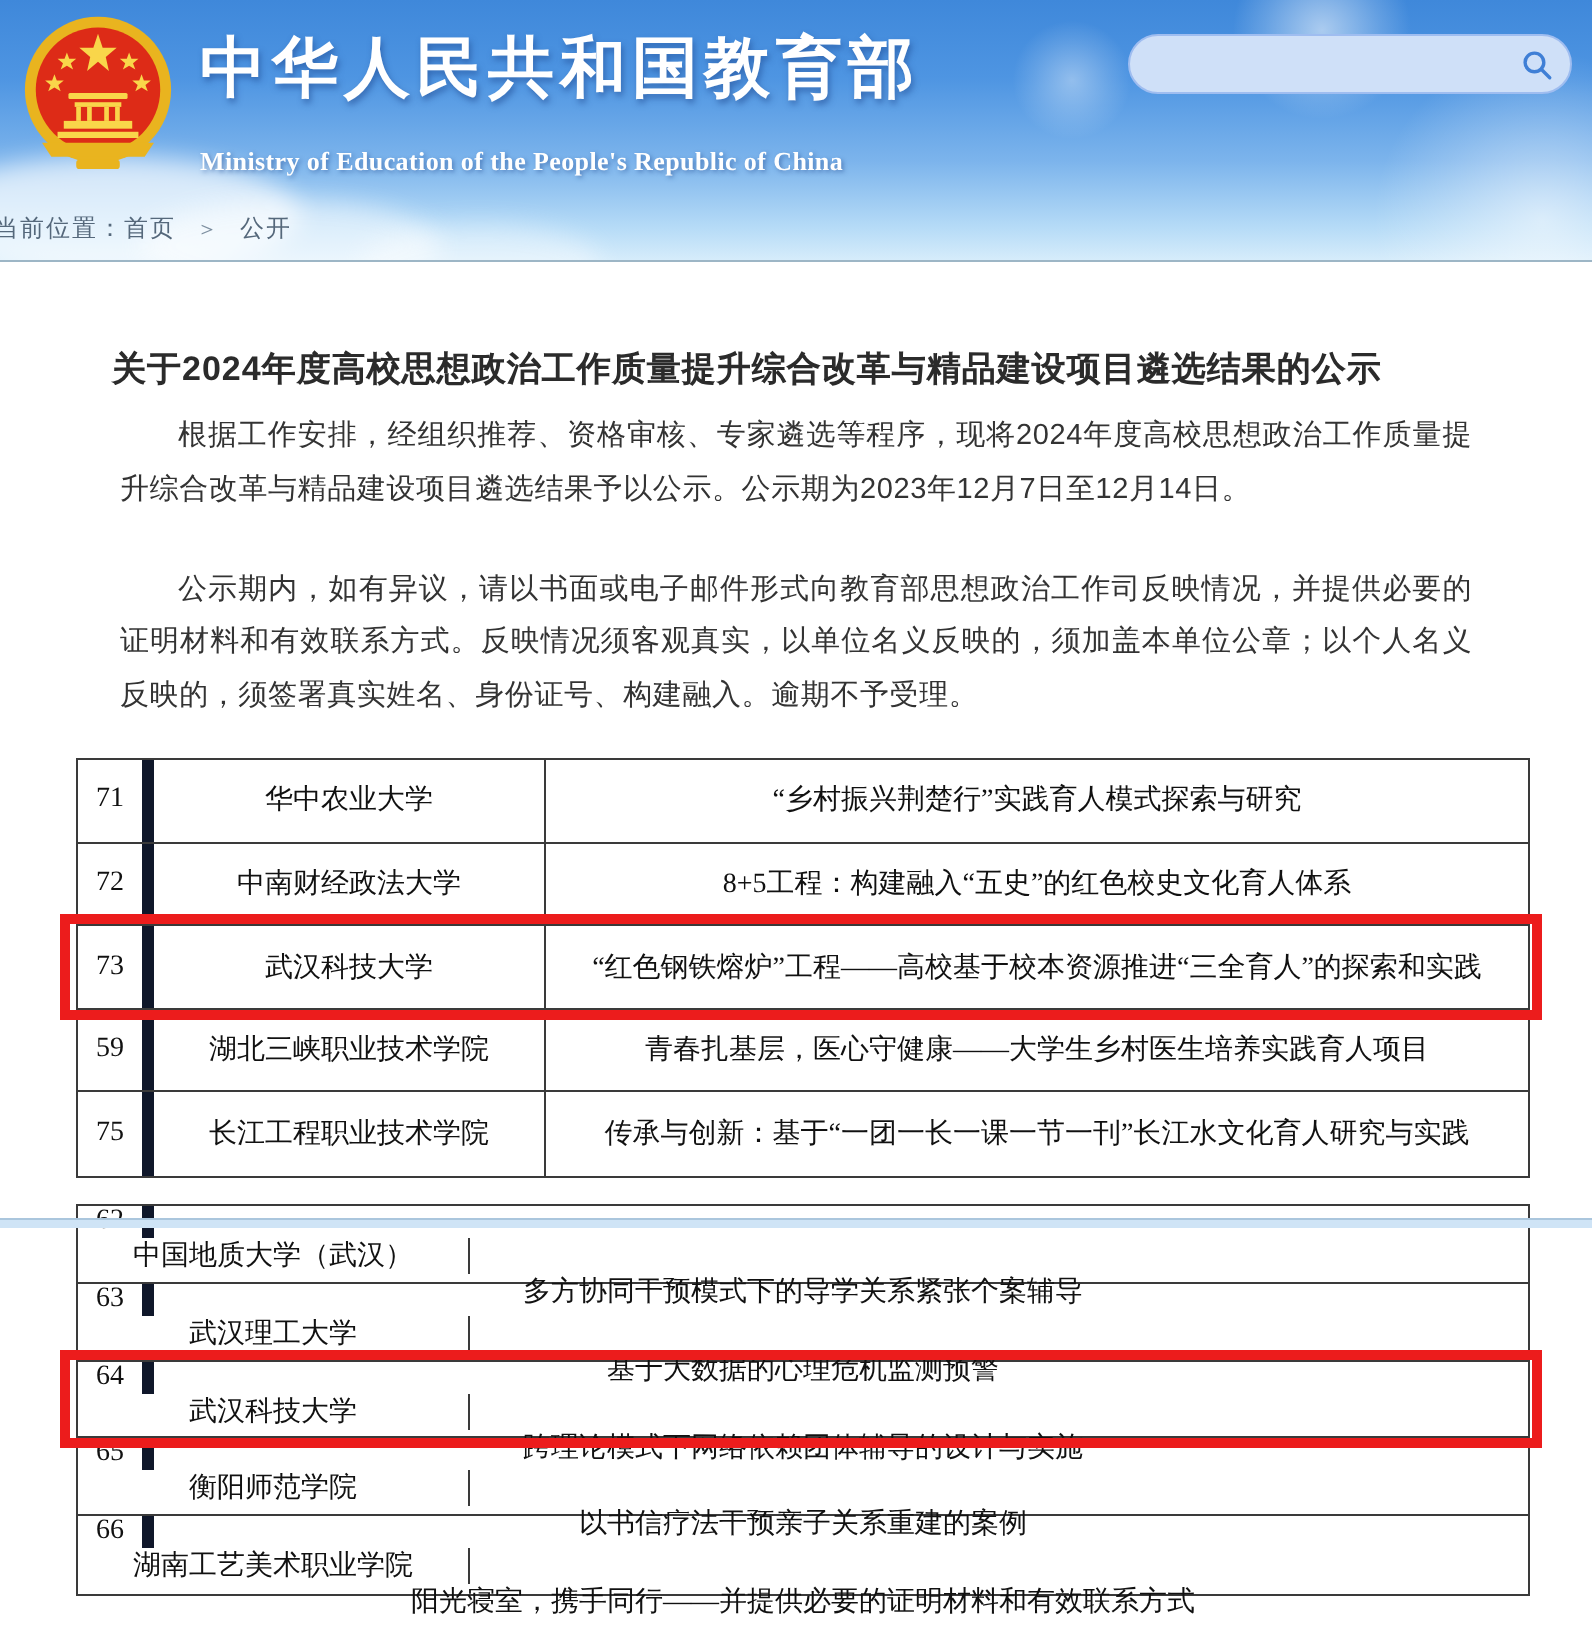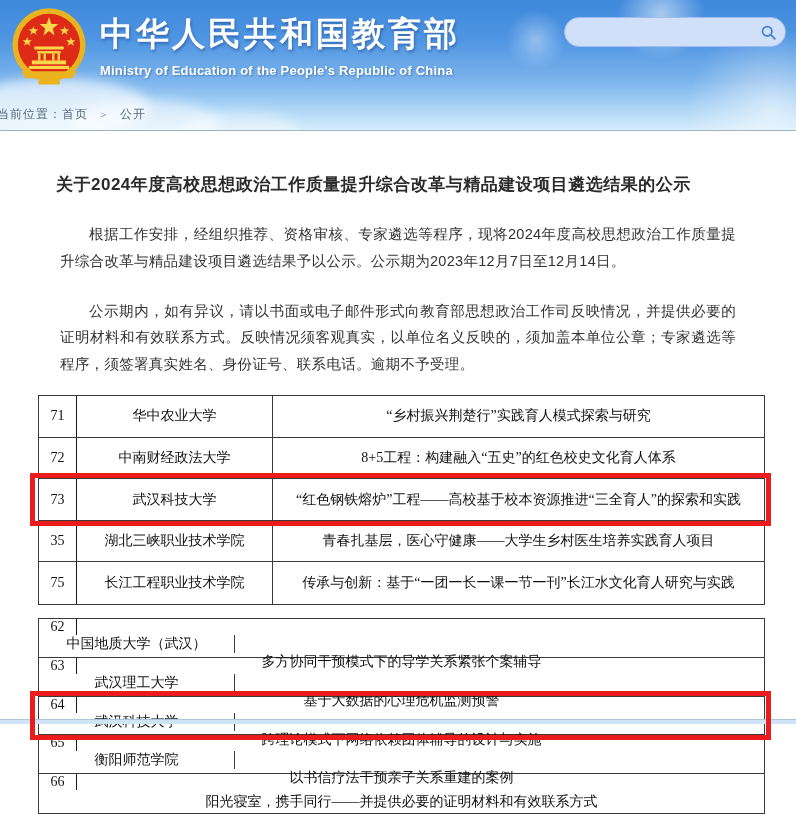--- a/index.html
+++ b/index.html
@@ -1,18 +1,18 @@
 <!DOCTYPE html>
 <html><head>
 <meta charset="utf-8">
 <style>
   * { margin:0; padding:0; box-sizing:border-box; }
   html,body { width:796px; height:826px; overflow:hidden; background:#fff;
     font-family:"Liberation Sans","DejaVu Sans",sans-serif; }
-  .page { position:relative; width:796px; height:724px; background:#fff; }
+  .page { position:relative; width:796px; height:614px; background:#fff; }
 
   
   .header {
     position:relative; width:796px; height:131px;
     background:linear-gradient(180deg,#3f88da 0%,#4e95e2 30%,#7cb4ec 62%,#b7dcf7 88%,#d6ecfb 100%);
     border-bottom:1px solid #9db6c6; overflow:hidden;
   }
   .cloud { position:absolute; border-radius:50%; filter:blur(6px); background:rgba(255,255,255,.65); }
   .cloud.c1 { width:190px; height:60px; left:-40px; top:78px; }
   .cloud.c2 { width:150px; height:46px; left:70px; top:100px; opacity:.8; }
@@ -20,53 +20,53 @@
   .dandelion { position:absolute; border-radius:50%;
     background:radial-gradient(circle,rgba(255,255,255,.55) 0%,rgba(255,255,255,.18) 45%,rgba(255,255,255,0) 70%); }
   .d1 { width:170px; height:170px; right:-60px; top:25px; }
   .d2 { width:90px; height:90px; right:90px; top:-30px; }
   .d3 { width:60px; height:60px; right:230px; top:10px; opacity:.7; }
 
   .emblem { position:absolute; left:10px; top:6px; width:78px; height:84px; }
   .brand { position:absolute; left:100px; top:12px; color:#fff; }
   .brand .cn { font-size:33px; font-weight:bold; letter-spacing:3px;
     text-shadow:1px 2px 3px rgba(30,70,140,.55); white-space:nowrap; }
-  .brand .en { margin-top:6px; font-size:13px; font-weight:bold; letter-spacing:.2px;
-    text-shadow:1px 1px 2px rgba(30,70,140,.5); white-space:nowrap; }
+  .brand .en { margin-top:16px; font-size:13px; font-weight:bold; letter-spacing:.2px;
+    text-shadow:1px 1px 2px rgba(30,70,140,.5); white-space:nowrap;font-family:Liberation Serif, serif; }
 
   .search-pill { position:absolute; right:10px; top:17px; width:222px; height:30px;
     background:#cfe0f8; border:1px solid #9fbdf0; border-radius:16px; display:flex;
     align-items:center; justify-content:flex-end; padding-right:8px; }
   .search-pill input { flex:1; height:100%; border:none; outline:none; background:transparent;
     padding:0 10px; font-size:13px; color:#335; }
   .search-icon { width:17px; height:17px; cursor:pointer; flex:0 0 auto; }
 
   .breadcrumb { position:absolute; left:-3px; bottom:7px; font-size:12px; color:#55687b;
     letter-spacing:1px; }
   .breadcrumb a { color:#55687b; text-decoration:none; cursor:pointer; }
   .breadcrumb .sep { margin:0 10px; color:#7d8fa0; font-size:11px; }
 
   
   .article-title { margin:42px 56px 0; font-size:17px; font-weight:bold;
     color:#2b2b2b; letter-spacing:.5px; }
-  .para { margin:25px 60px 0; font-size:14.5px; color:#333; line-height:1.85;
+  .para { margin:9px 60px 0; font-size:14.5px; color:#333; line-height:1.85;
     text-indent:2em; text-align:justify; letter-spacing:.3px; }
   .para.second { margin-top:23px; }
 
   
   .tbl { margin:17px 31px 0 38px; border:1px solid #3a3a3a; }
   .tbl + .tbl { margin-top:13px; }
   .trow { position:relative; display:flex; align-items:stretch; border-bottom:1px solid #3a3a3a; }
   .tbl-1 .trow { height:41.6px; }
   .tbl-2 .trow { height:38.8px;flex-direction:column; }
   .trow:last-child { border-bottom:none; }
   .cell { display:flex; align-items:center; justify-content:center; text-align:center;
     font-family:"Liberation Serif","DejaVu Serif",serif; font-size:14px; color:#111;
     padding:0 4px; }
-  .cell.num { width:38px; border-right:1px solid #0f172a; flex:0 0 auto;
+  .cell.num { width:38px; border-right:6px solid #0f172a; flex:0 0 auto;
     font-family:"Liberation Serif","DejaVu Serif",serif; }
   .cell.school { width:196px; border-right:1px solid #3a3a3a; flex:0 0 auto; }
   .cell.project { flex:1; }
   .red-box { display:none; }
   .trow.highlighted .red-box { display:block; position:absolute; left:-9px; right:-7px;
     top:-6px; bottom:-6px; border:5px solid #ec1c1c; z-index:6; pointer-events:none; }
 
   .footer-strip { position:absolute; left:0; bottom:0; width:100%; height:5px;
     background:#cfe4f6; border-top:1px solid #aac6dd; }
 </style>
@@ -116,21 +116,21 @@
       </svg>
     </div>
 
     <div class="breadcrumb">
       <span>当前位置：</span><a>首页</a><span class="sep">＞</span><a>公开</a>
     </div>
   </div>
 
   <div class="article-title">关于2024年度高校思想政治工作质量提升综合改革与精品建设项目遴选结果的公示</div>
   <div class="para">根据工作安排，经组织推荐、资格审核、专家遴选等程序，现将2024年度高校思想政治工作质量提升综合改革与精品建设项目遴选结果予以公示。公示期为2023年12月7日至12月14日。</div>
-  <div class="para second">公示期内，如有异议，请以书面或电子邮件形式向教育部思想政治工作司反映情况，并提供必要的证明材料和有效联系方式。反映情况须客观真实，以单位名义反映的，须加盖本单位公章；专家遴选等程序，须签署真实姓名、身份证号、联系电话。逾期不予受理。</div>
+  <div class="para second">公示期内，如有异议，请以书面或电子邮件形式向教育部思想政治工作司反映情况，并提供必要的证明材料和有效联系方式。反映情况须客观真实，以单位名义反映的，须加盖本单位公章；以个人名义反映的，须签署真实姓名、身份证号、构建融入。逾期不予受理。</div>
 
   <div class="tbl tbl-1">
 
       <div class="trow">
         <div class="cell num">71</div>
         <div class="cell school">华中农业大学</div>
         <div class="cell project">“乡村振兴荆楚行”实践育人模式探索与研究</div>
 
       </div>
 
@@ -142,21 +142,21 @@
       </div>
 
       <div class="trow highlighted">
         <div class="cell num">73</div>
         <div class="cell school">武汉科技大学</div>
         <div class="cell project">“红色钢铁熔炉”工程——高校基于校本资源推进“三全育人”的探索和实践</div>
         <div class="red-box"></div>
       </div>
 
       <div class="trow">
-        <div class="cell num">35</div>
+        <div class="cell num">59</div>
         <div class="cell school">湖北三峡职业技术学院</div>
         <div class="cell project">青春扎基层，医心守健康——大学生乡村医生培养实践育人项目</div>
 
       </div>
 
       <div class="trow">
         <div class="cell num">75</div>
         <div class="cell school">长江工程职业技术学院</div>
         <div class="cell project">传承与创新：基于“一团一长一课一节一刊”长江水文化育人研究与实践</div>
 
@@ -188,19 +188,20 @@
 
       <div class="trow">
         <div class="cell num">65</div>
         <div class="cell school">衡阳师范学院</div>
         <div class="cell project">以书信疗法干预亲子关系重建的案例</div>
 
       </div>
 
       <div class="trow">
         <div class="cell num">66</div>
+        <div class="cell school">湖南工艺美术职业学院</div>
         <div class="cell project">阳光寝室，携手同行——并提供必要的证明材料和有效联系方式</div>
 
       </div>
     </div>
 
   <div class="footer-strip"></div>
 </div>
 
 </body></html>

